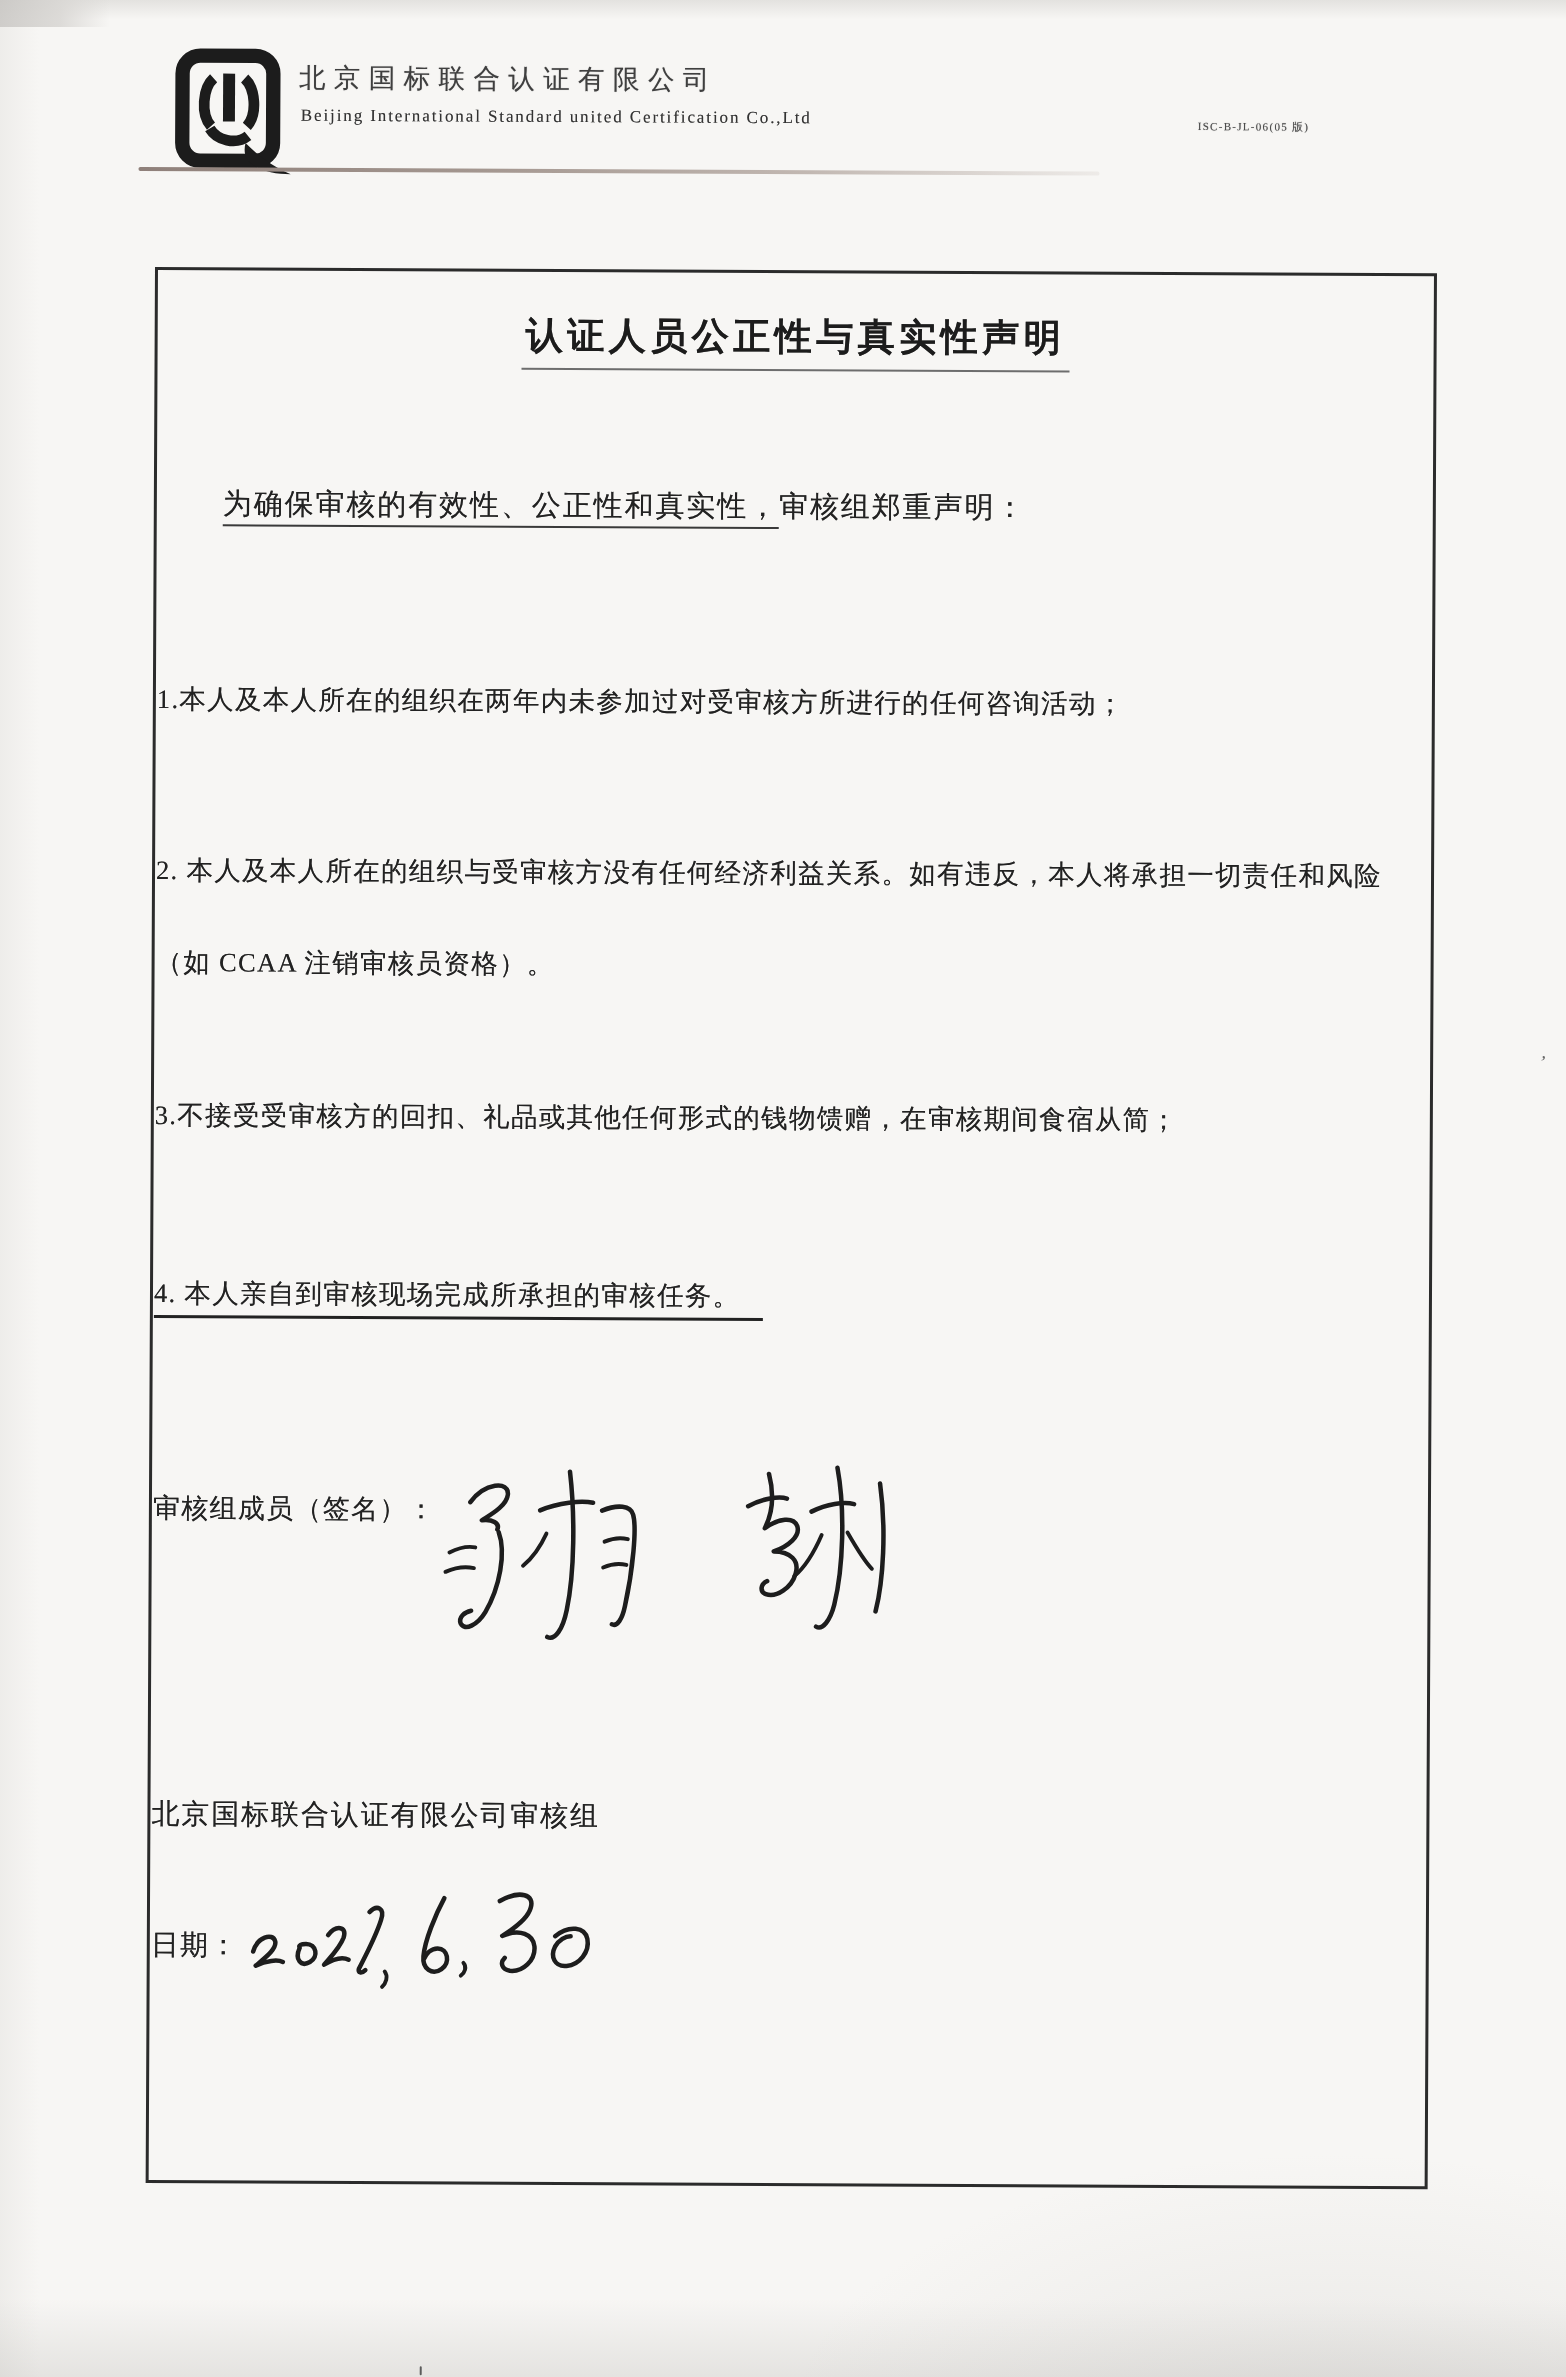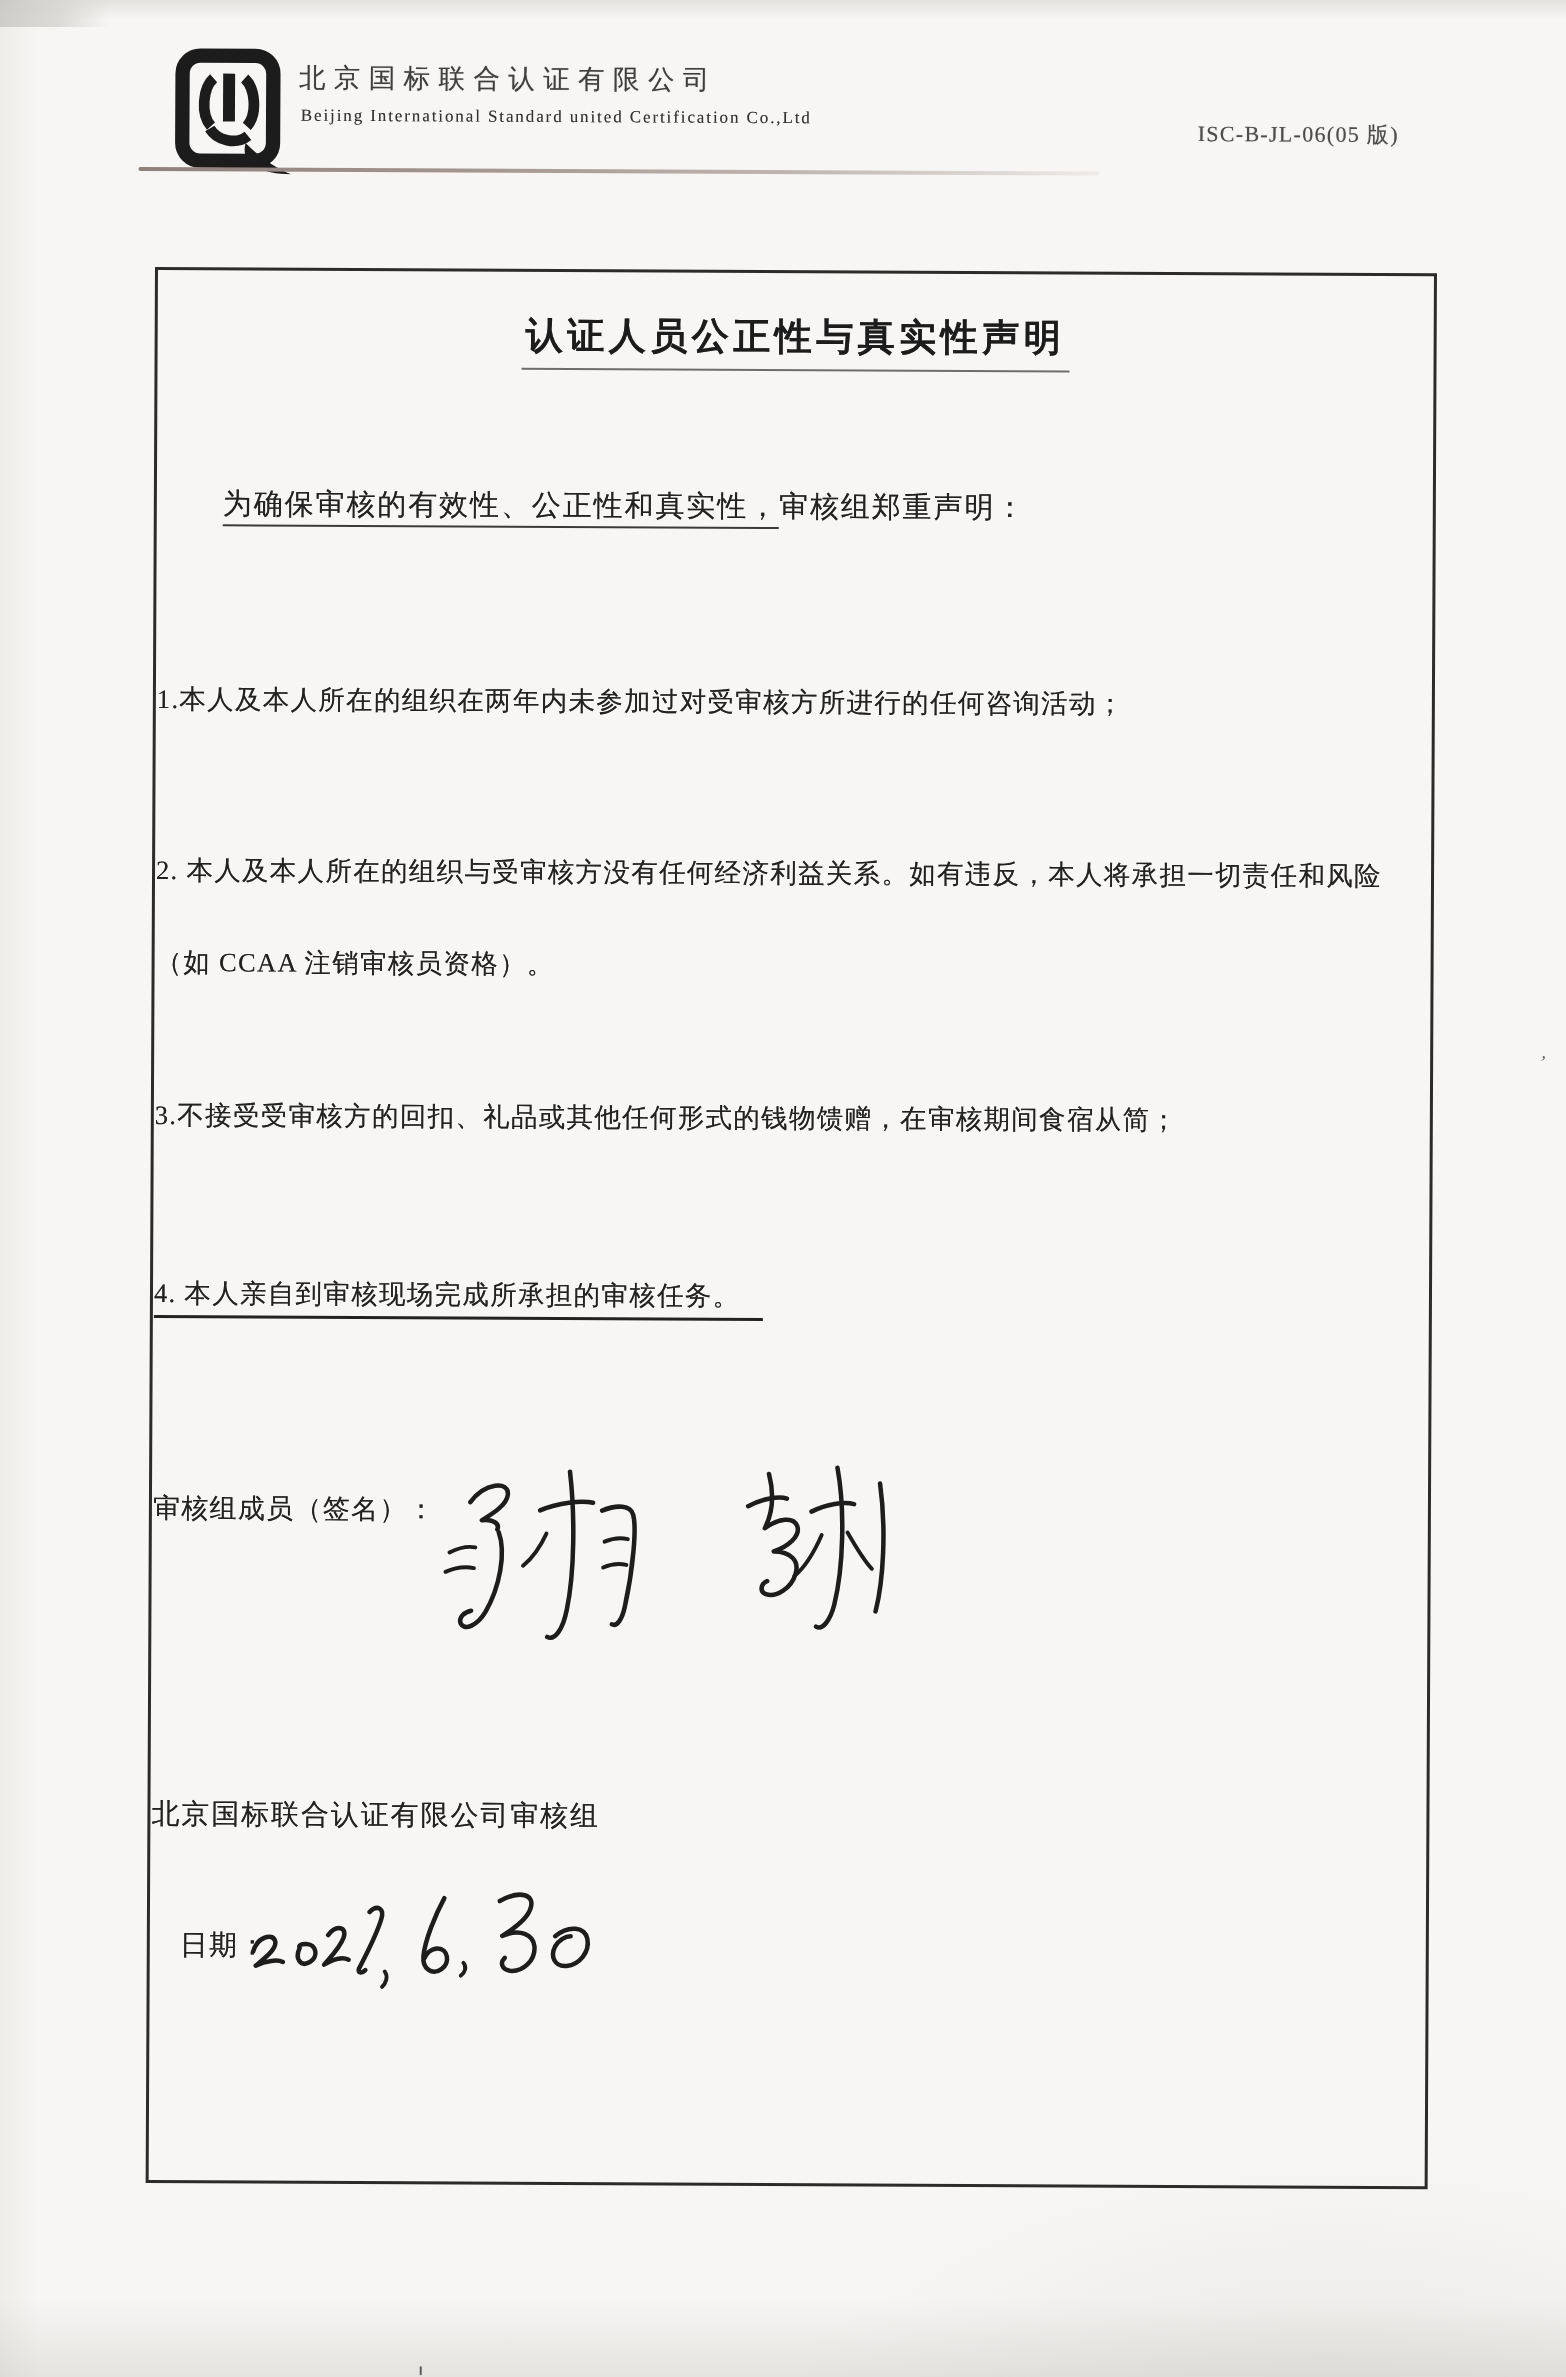--- a/index.html
+++ b/index.html
@@ -40,21 +40,21 @@
     white-space:nowrap;
   }
   .company-en {
     position:absolute; left:300px; top:105px;
     font-size:17px; letter-spacing:1.9px; color:#333;
     text-shadow:0 0 0.6px rgba(70,70,70,.5);
     white-space:nowrap;
   }
   .doc-code {
     position:absolute; left:1197px; top:114px;
-    font-size:22px; letter-spacing:1.3px; color:#4c4c4c;
+    font-size:11px; letter-spacing:1.3px; color:#4c4c4c;
     text-shadow:0 0 0.9px rgba(90,90,90,.6);
     white-space:nowrap;
   }
   .header-rule {
     position:absolute; left:138px; top:167px; width:961px; height:3.9px;
     background:linear-gradient(90deg,#8f807a 0%, #a3968f 35%, #c2b8b2 70%, rgba(210,202,197,0.25) 100%);
     border-radius:1.9px;
   }
   
   .form-box {
@@ -80,21 +80,21 @@
   }
   .intro { left:224px; top:481px; font-size:29px; letter-spacing:1.9px; line-height:45px; }
   .intro .u { border-bottom:2.6px solid #3a3a3a; padding-bottom:5.2px; }
   .item-1 { left:159px; top:653px; width:1260px; }
   .item-2 { left:159px; top:824px; width:1260px; }
   .item-3 { left:159px; top:1069px; width:1260px; }
   .item-4 { left:159px; top:1247px; width:1260px; }
   .item-4 .u4 { border-bottom:3.2px solid #222; padding-bottom:6.5px; padding-right:23px; }
   .sig-label { left:159px; top:1486px; font-size:27px; line-height:45px; }
   .org-line  { left:159px; top:1791px; font-size:28px; line-height:45px; letter-spacing:1.9px; }
-  .date-label{ left:159px; top:1922px; font-size:28px; line-height:45px;margin-left:29px; }
+  .date-label{ left:159px; top:1922px; font-size:28px; line-height:45px; }
   .sig-svg  { position:absolute; left:426px; top:1441px; width:491px; height:233px; }
   .date-svg { position:absolute; left:239px; top:1880px; width:388px; height:129px; }
   .ink { stroke:#1d1d1d; fill:none; stroke-linecap:round; stroke-linejoin:round; }
   .tick-mark {
     position:absolute; left:1543px; top:1045px;
     font-size:19.4px; color:#6a6a6a; transform:rotate(12deg);
   }
   .speck { position:absolute; left:430px; top:2365px; width:1.9px; height:9px; background:#5c5c5c; border-radius:1.3px; }
 </style>
 </head>

